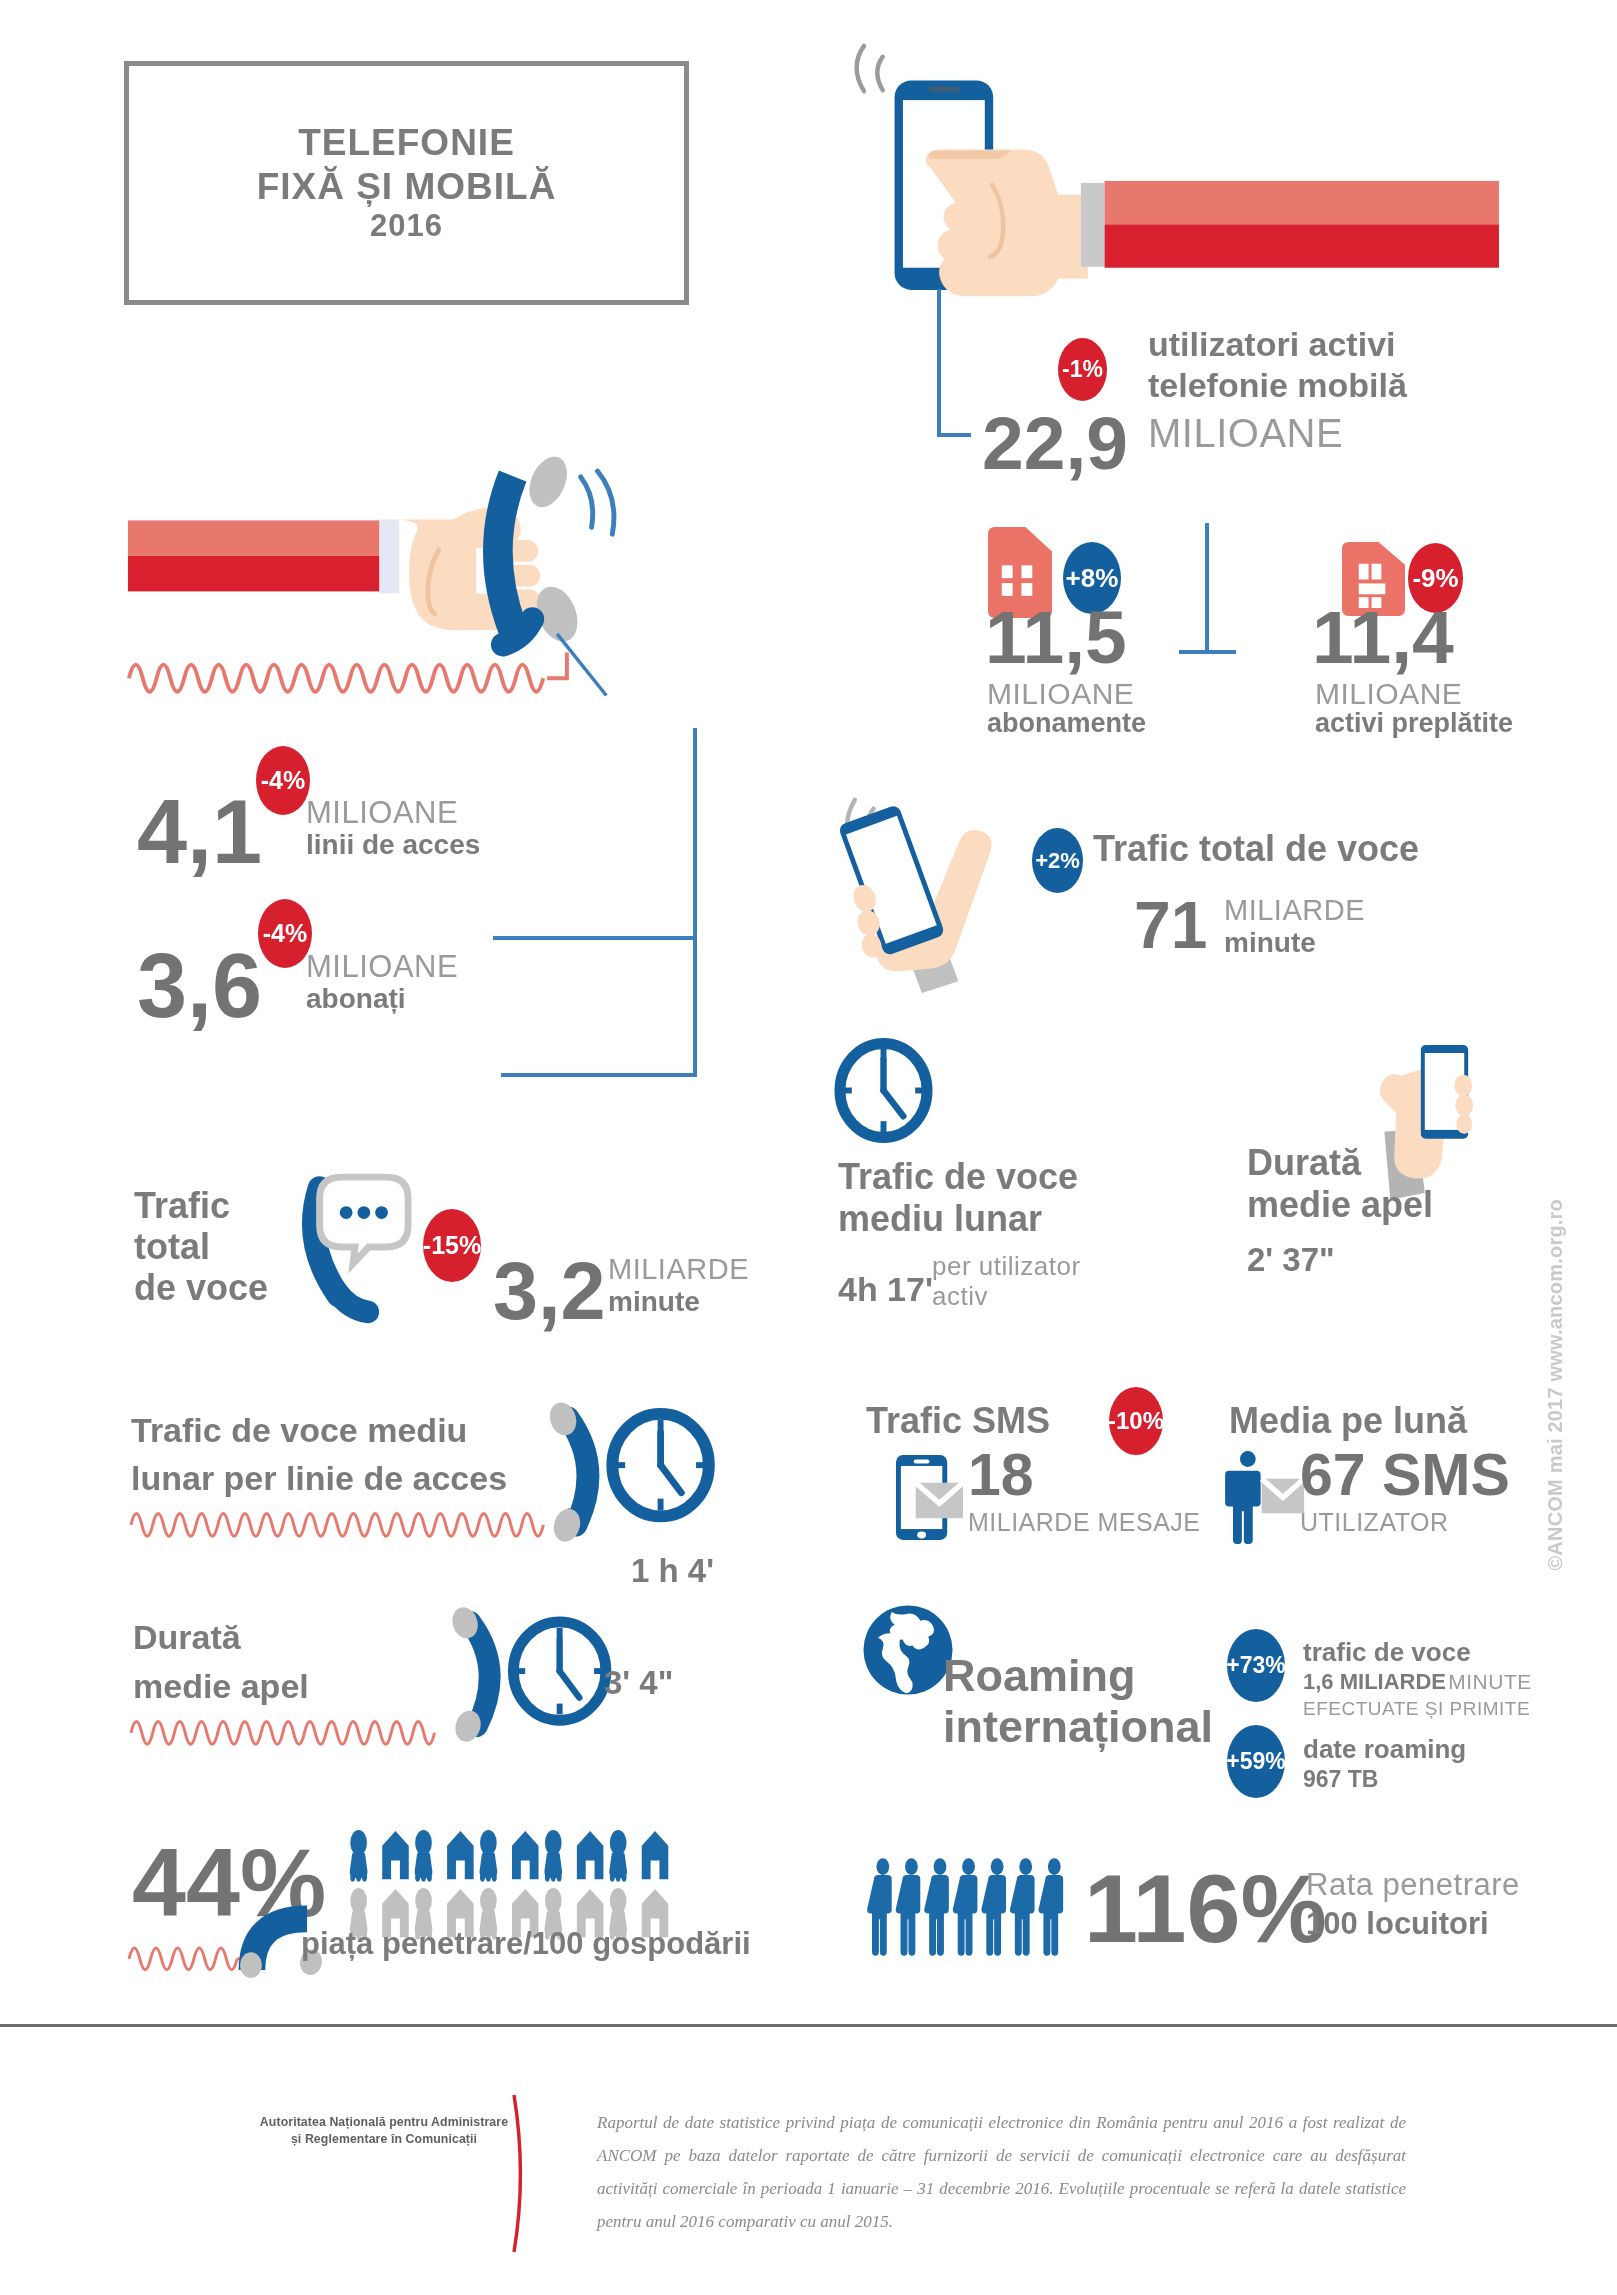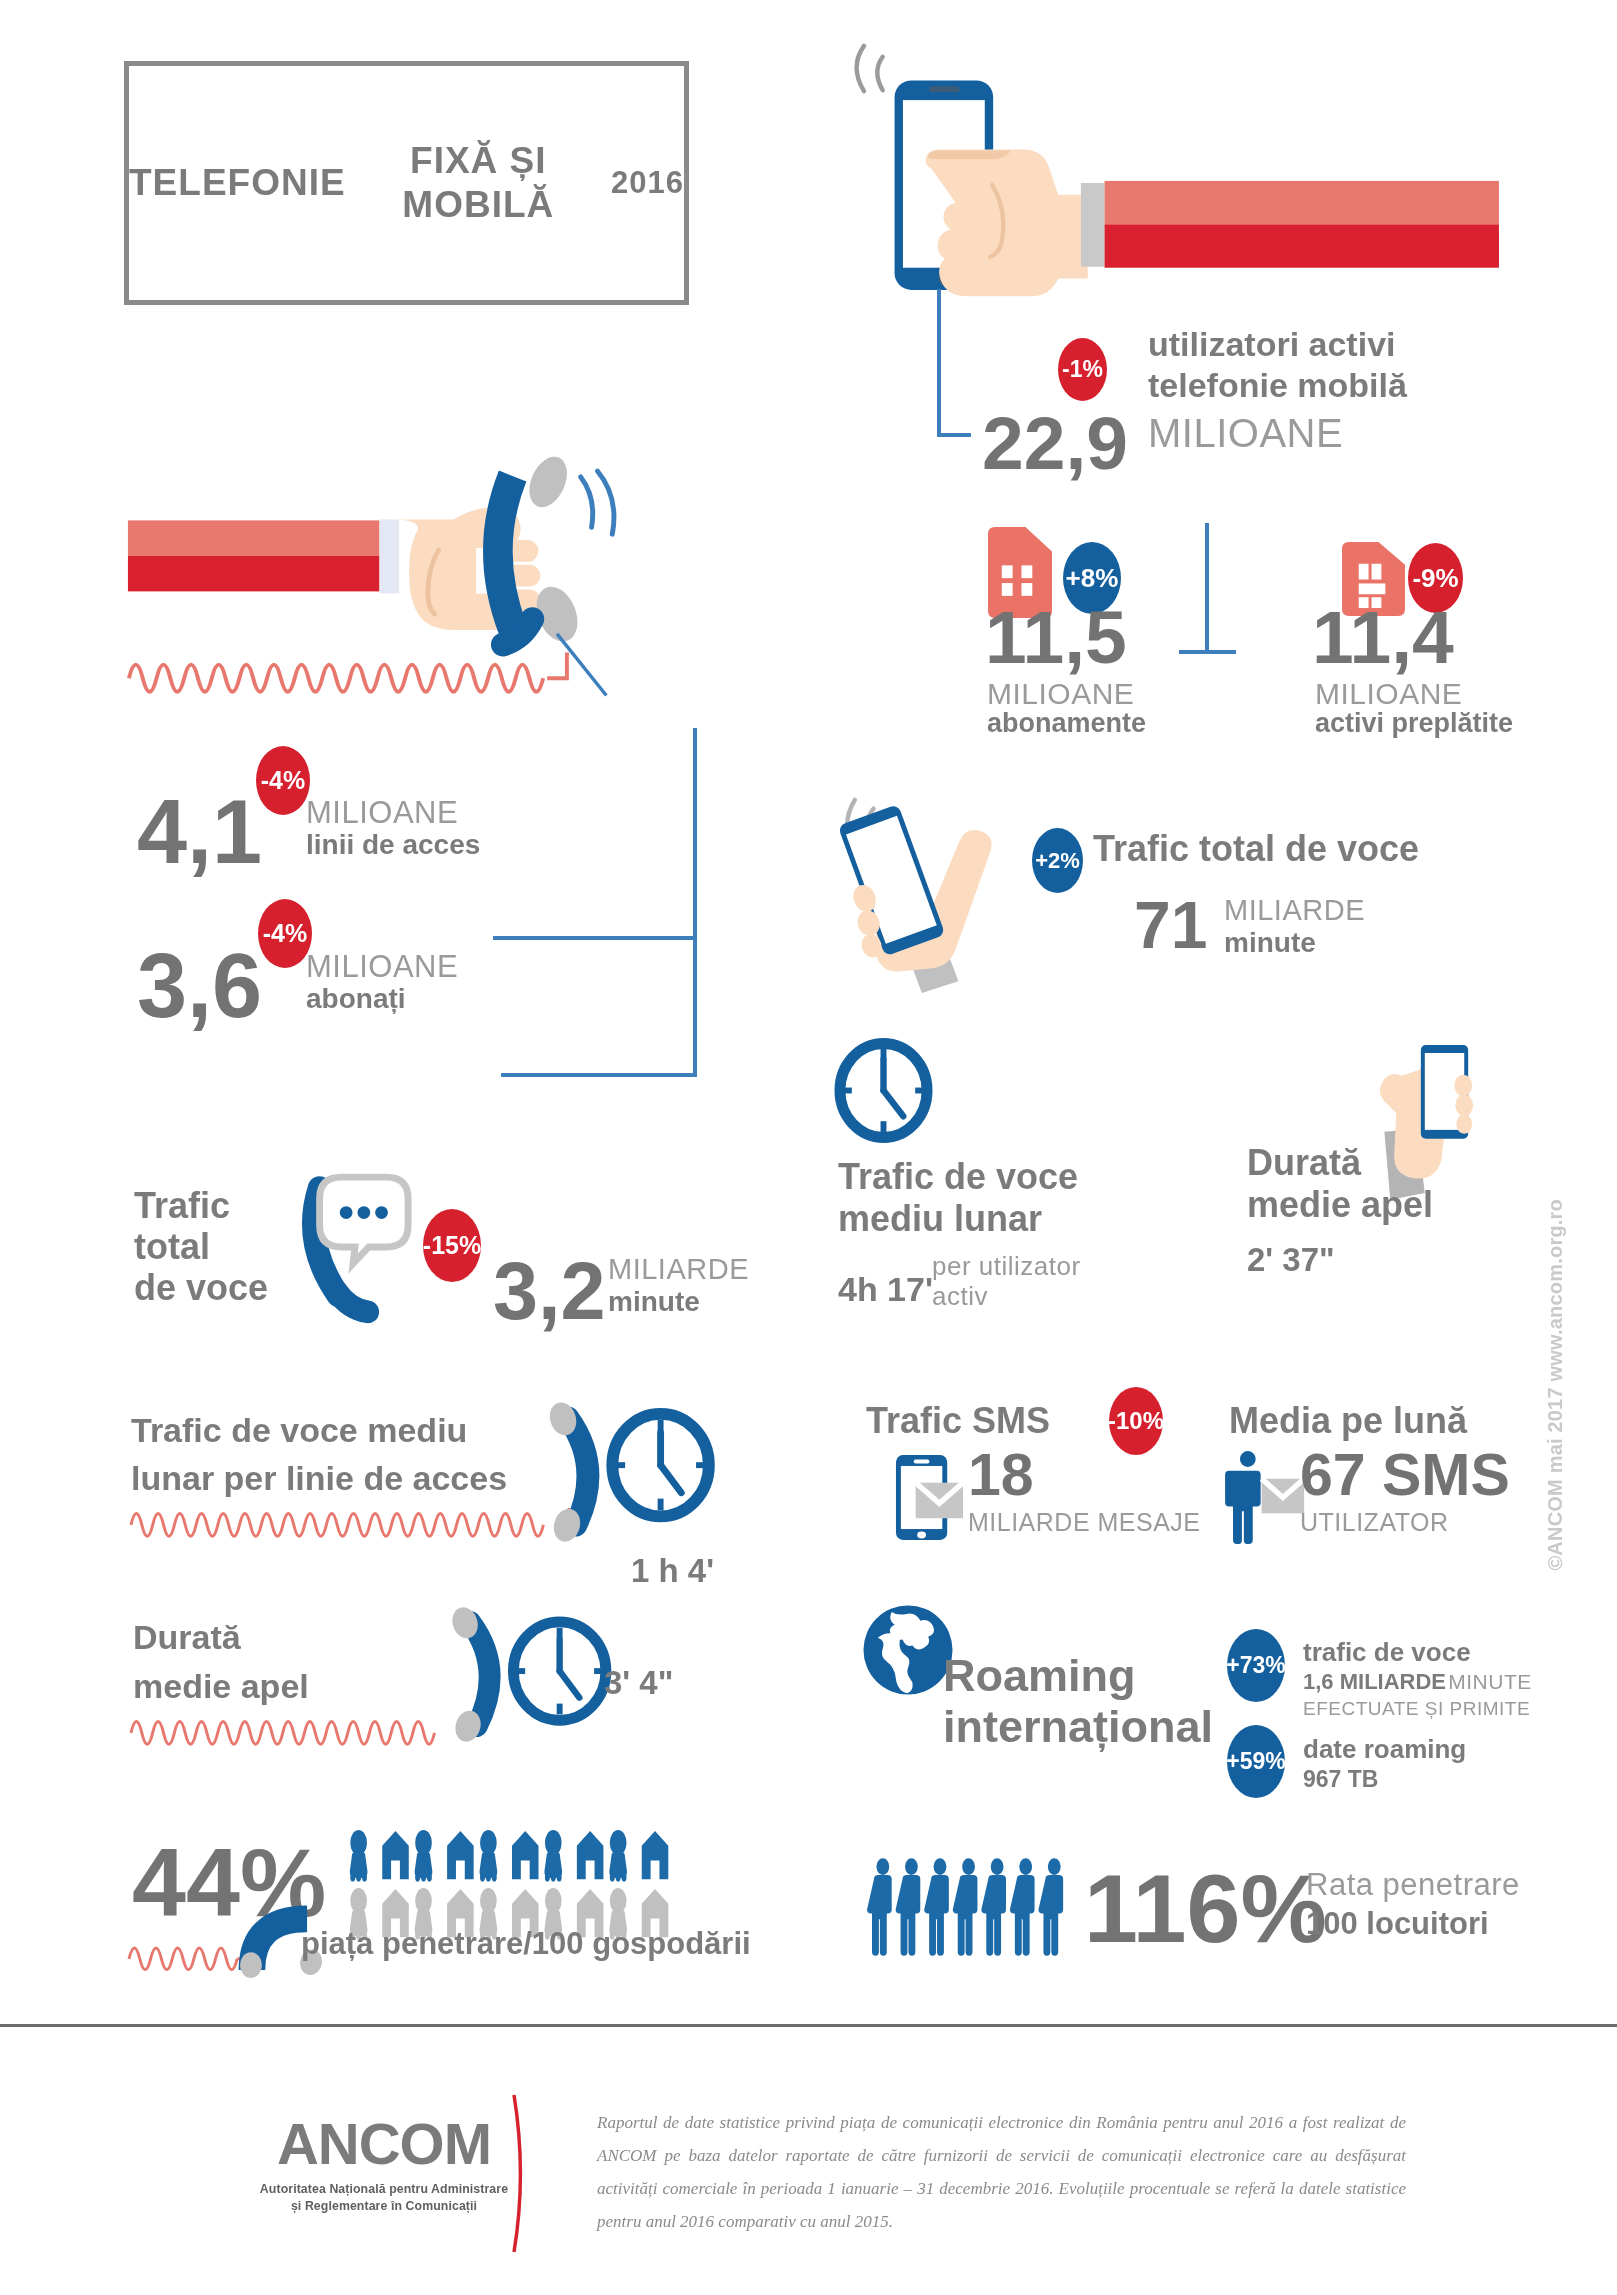--- a/index.html
+++ b/index.html
@@ -14,21 +14,21 @@
   .page { position: relative; width: 1617px; height: 2295px; }
   .abs { position: absolute; }
 
   
   :root {}
 
   
   #title-box {
     left: 124px; top: 61px; width: 565px; height: 244px;
     border: 5.4px solid #8a8a8a;
-    display: flex; 
+    display: flex; flex-direction: column;
     align-items: center; justify-content: center;
   }
   #title-box .tline {
     font-weight: bold; color: #7b7b7b; letter-spacing: 1px;
     line-height: 1.18; text-align: center;
   }
   #title-box .t1 { font-size: 37px; }
   #title-box .t2 { font-size: 37px; }
   #title-box .t3 { font-size: 31px; }
 
@@ -572,21 +572,20 @@
     </div>
   <div class="abs bignum" style="left:1084px; top:1868px; font-size:97px;">116%</div>
   <div class="abs thin" style="left:1306px; top:1869px; font-size:31px;">Rata penetrare</div>
   <div class="abs sub" style="left:1306px; top:1908px; font-size:31px;">100 locuitori</div>
 
   <div class="abs" id="copyright-vertical">©ANCOM mai 2017 www.ancom.org.ro</div>
 
   <div class="abs" id="footer-rule"></div>
 
   <div class="abs" style="left:256px; top:2110px; text-align:center; width:256px;">
-    <div id="ancom-word">ANCOM</div>
     <div id="ancom-sub1" style="margin-top:5px;">Autoritatea Națională pentru Administrare</div>
     <div id="ancom-sub2" style="margin-top:3px;">și Reglementare în Comunicații</div>
   </div>
   <div class="abs" style="left:499px; top:2095px;">
     <svg width="30" height="158" viewBox="0 0 60 320">
       <path d="M30 0 q26 160 0 318" stroke="#d6202e" stroke-width="7" fill="none"></path>
     </svg>
   </div>
 
   <div class="abs" id="footer-note">Raportul de date statistice privind piața de comunicații electronice din România pentru anul 2016 a fost realizat de ANCOM pe baza datelor raportate de către furnizorii de servicii de comunicații electronice care au desfășurat activități comerciale în perioada 1 ianuarie – 31 decembrie 2016. Evoluțiile procentuale se referă la datele statistice pentru anul 2016 comparativ cu anul 2015.</div>

